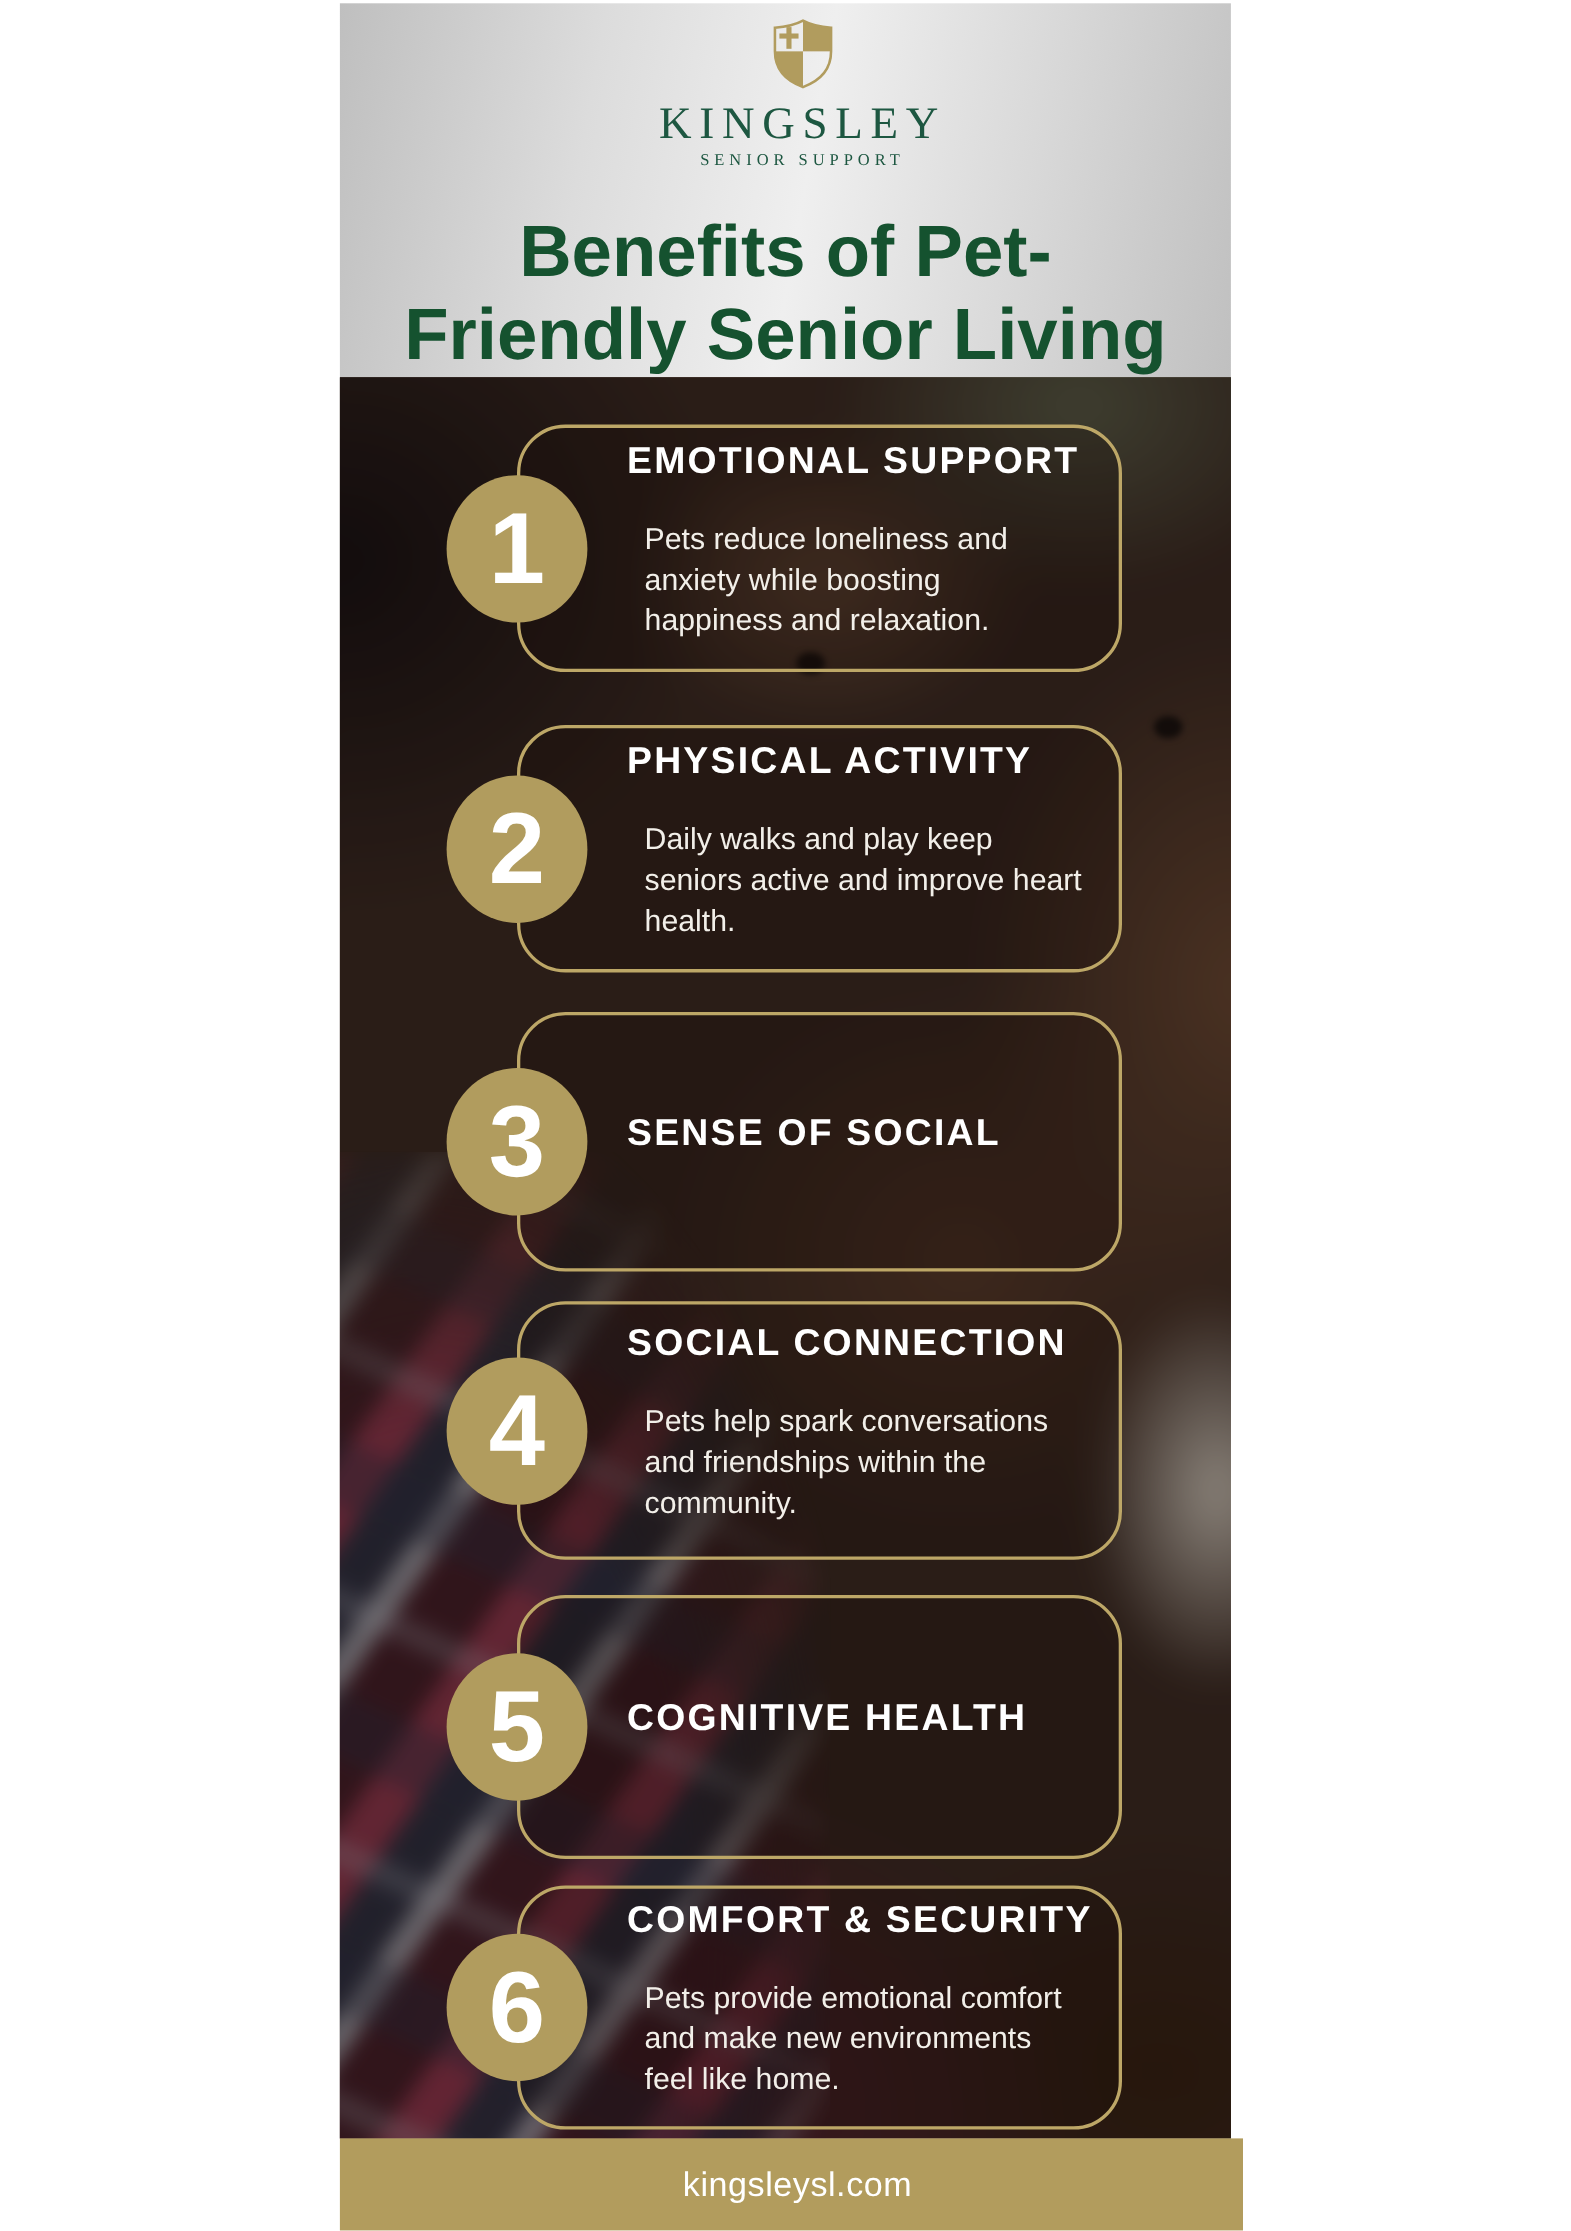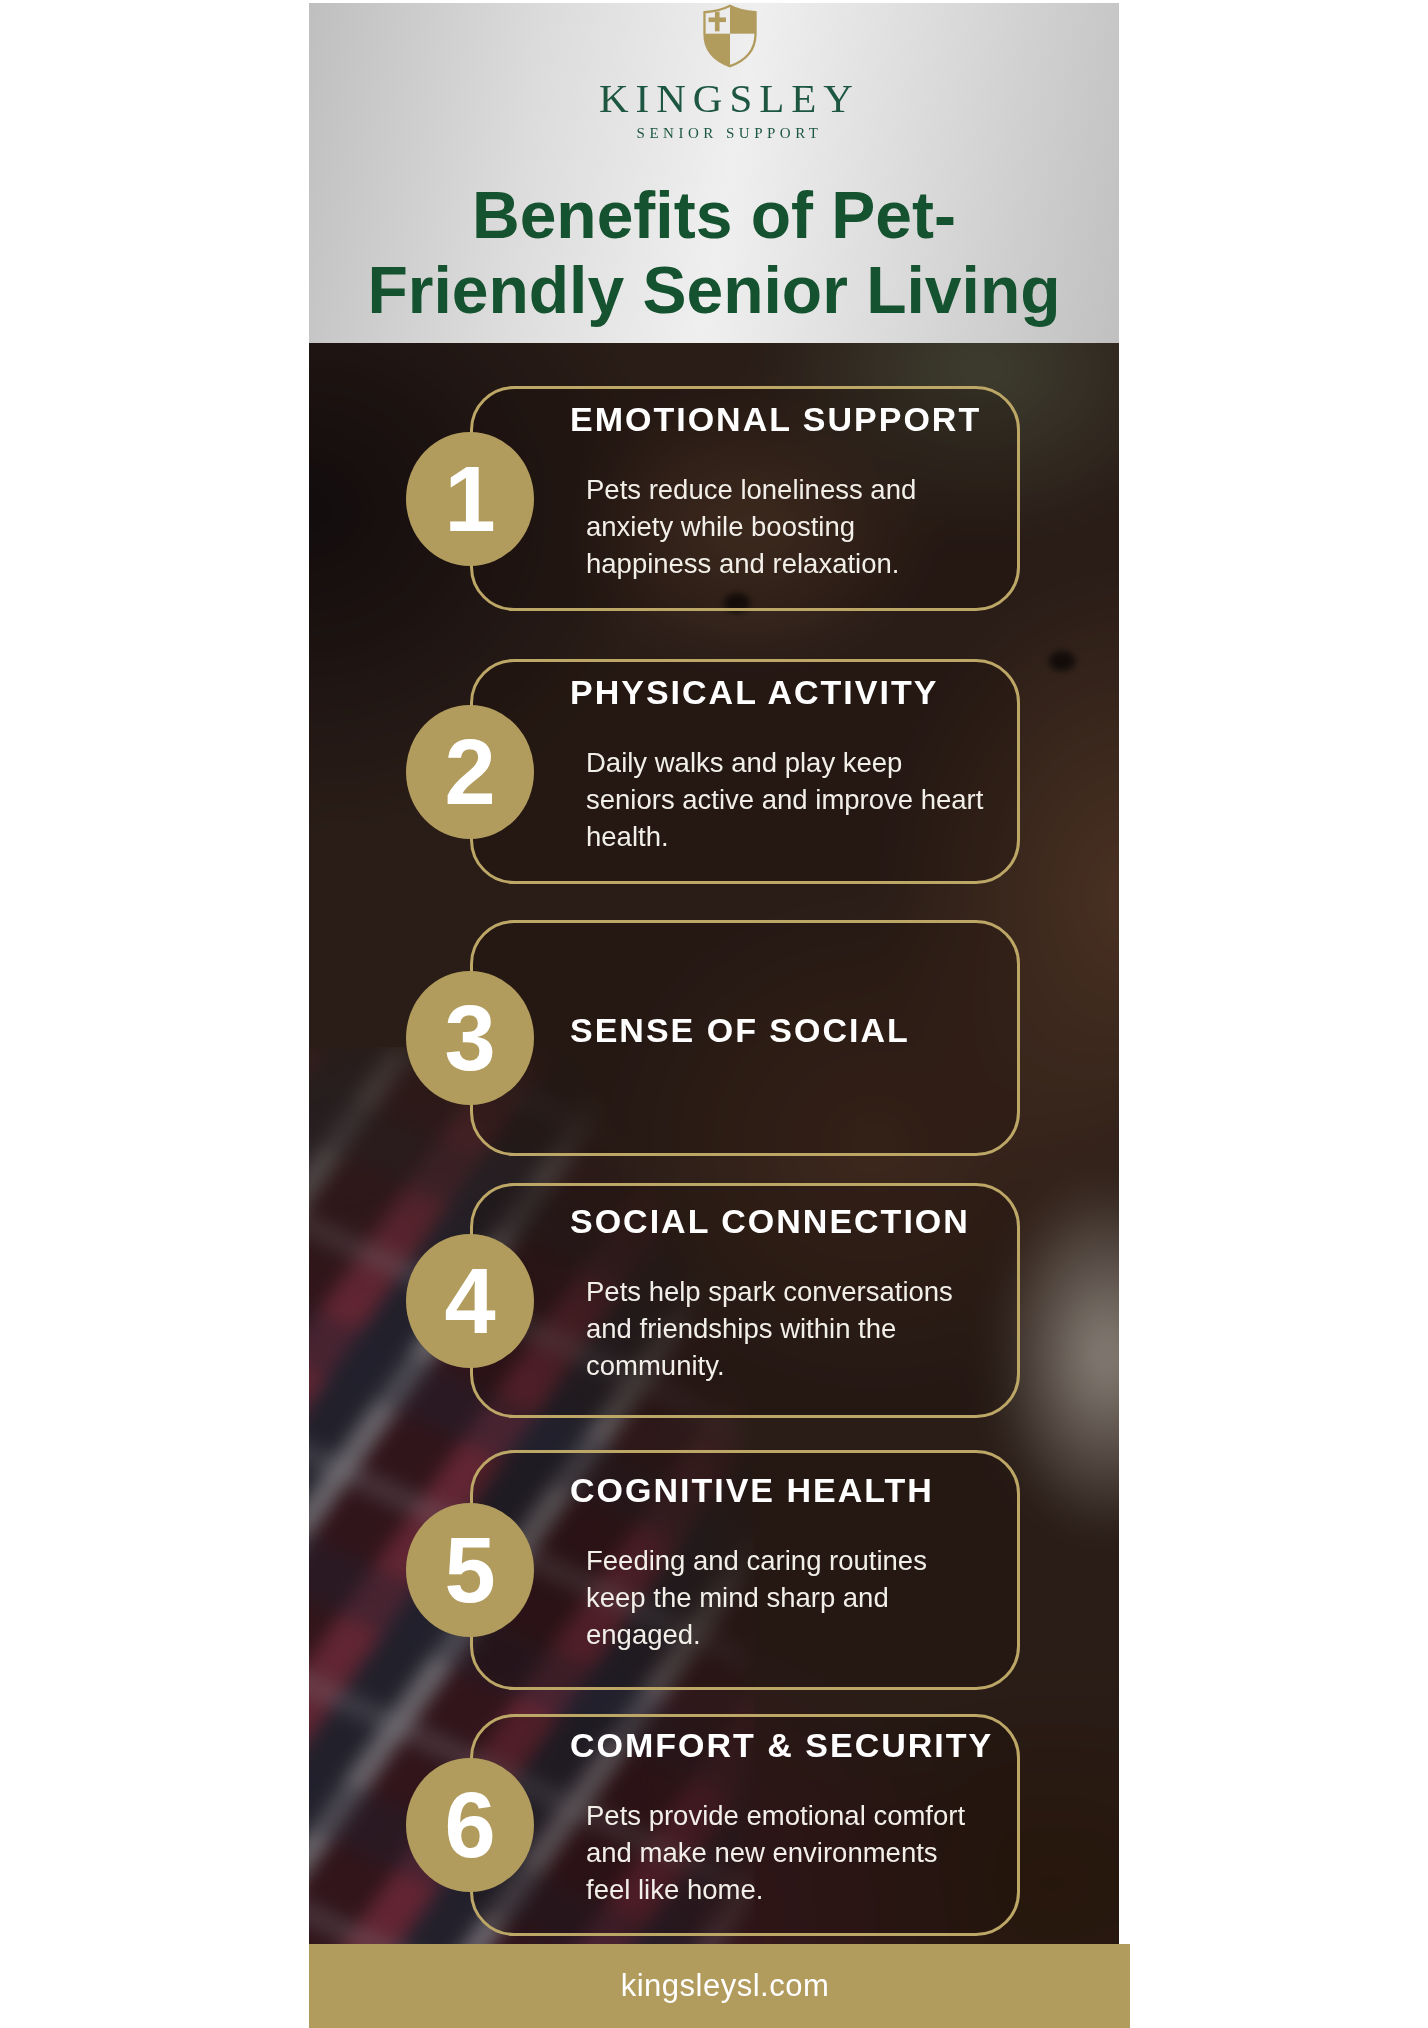--- a/index.html
+++ b/index.html
@@ -4,21 +4,21 @@
 <style>
   html,body{margin:0;padding:0;background:#ffffff;}
   .canvas{position:relative;width:1428px;height:2028px;background:#ffffff;overflow:hidden;
           font-family:"Liberation Sans","DejaVu Sans",sans-serif;}
   .column{position:absolute;left:309px;top:0;width:810px;height:2028px;}
 
   
   .header{position:absolute;left:0;top:3px;width:810px;height:340px;
           background:linear-gradient(100deg,#bfbfbf 0%,#dcdcdc 28%,#efefef 52%,#d8d8d8 76%,#c0c0c0 100%);
           text-align:center;}
-  .logo{margin-left:31px;}
+  .logo{padding-top:13px;margin-left:31px;}
   .logo-shield{display:block;margin:0 auto;}
   .logo-name{margin-top:5px;font-family:"Liberation Serif","DejaVu Serif",serif;
              font-size:41px;letter-spacing:7px;color:#1d5741;font-weight:400;}
   .logo-tagline{margin-top:3px;font-family:"Liberation Serif","DejaVu Serif",serif;
                 font-size:15px;letter-spacing:4.5px;color:#1d5741;}
   .title{margin:36px 0 0 0;font-size:66px;line-height:75px;font-weight:bold;
          color:#15522f;letter-spacing:0;}
 
   
   .photo{position:absolute;left:0;top:343px;width:810px;height:1601px;overflow:hidden;background:#2e211b;}
@@ -133,21 +133,20 @@
         </div>
         <h2>SOCIAL CONNECTION</h2>
         <p>Pets help spark conversations and friendships within the community.</p>
       </section>
 
       <section class="card" style="top:1107px;height:240px;">
         <div class="badge">
           <span>5</span>
         </div>
         <h2>COGNITIVE HEALTH</h2>
-        <p>Feeding and caring routines keep the mind sharp and engaged.</p>
       </section>
 
       <section class="card" style="top:1371px;height:222px;">
         <div class="badge">
           <span>6</span>
         </div>
         <h2>COMFORT &amp; SECURITY</h2>
         <p>Pets provide emotional comfort and make new environments feel like home.</p>
       </section>
     </div>

